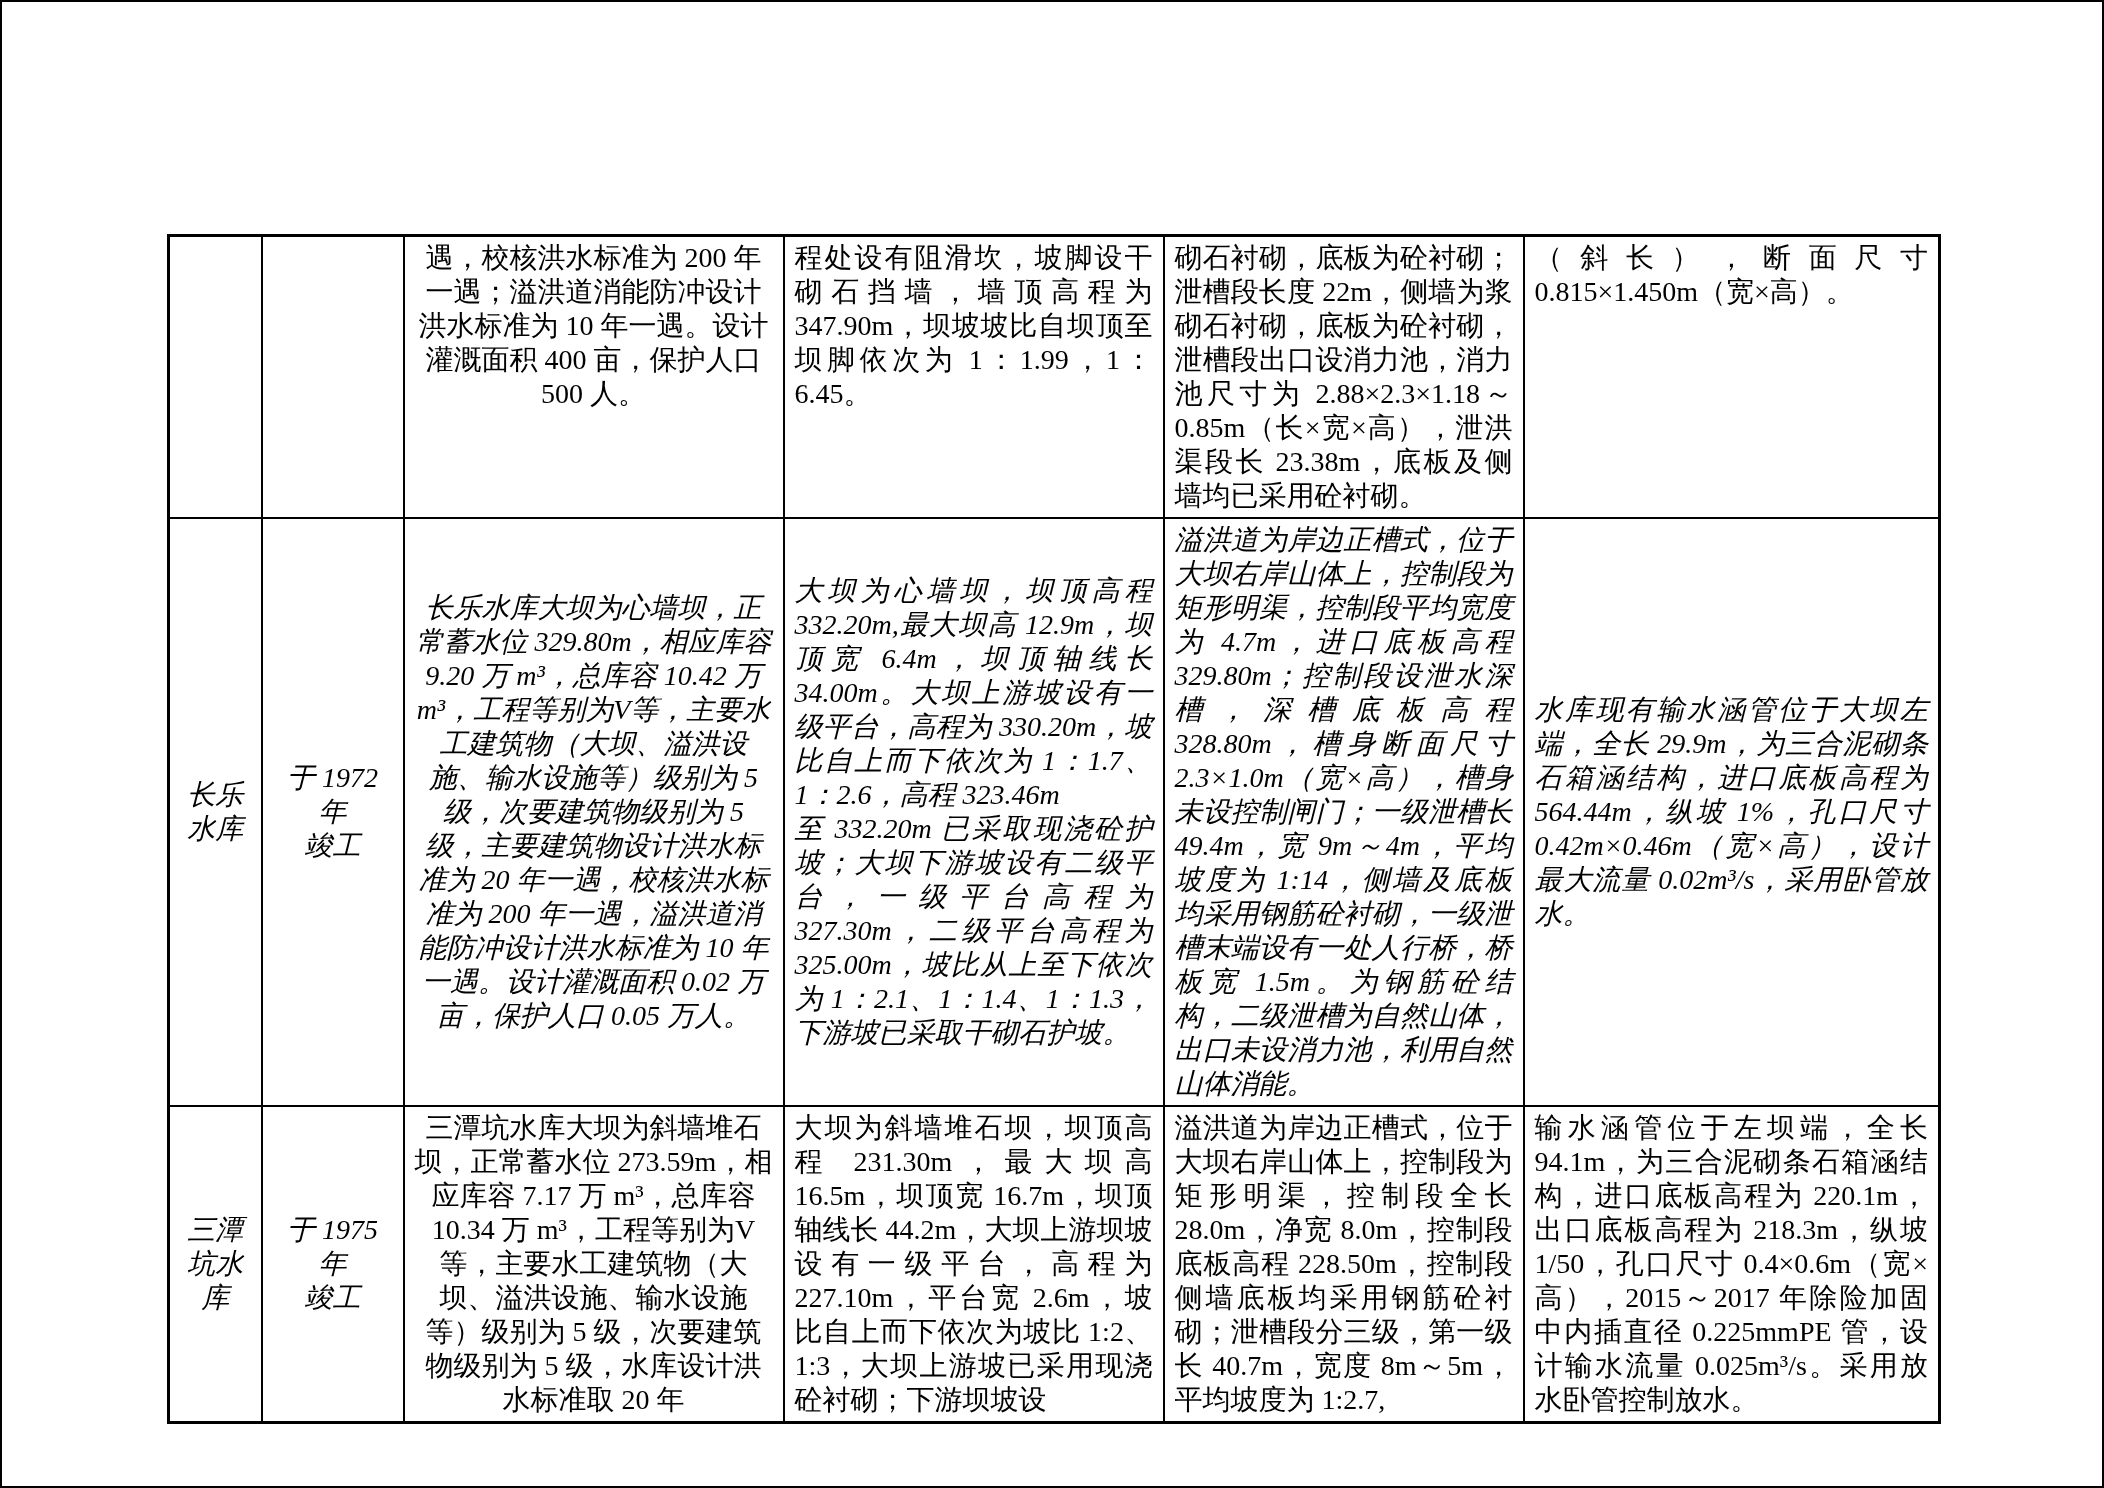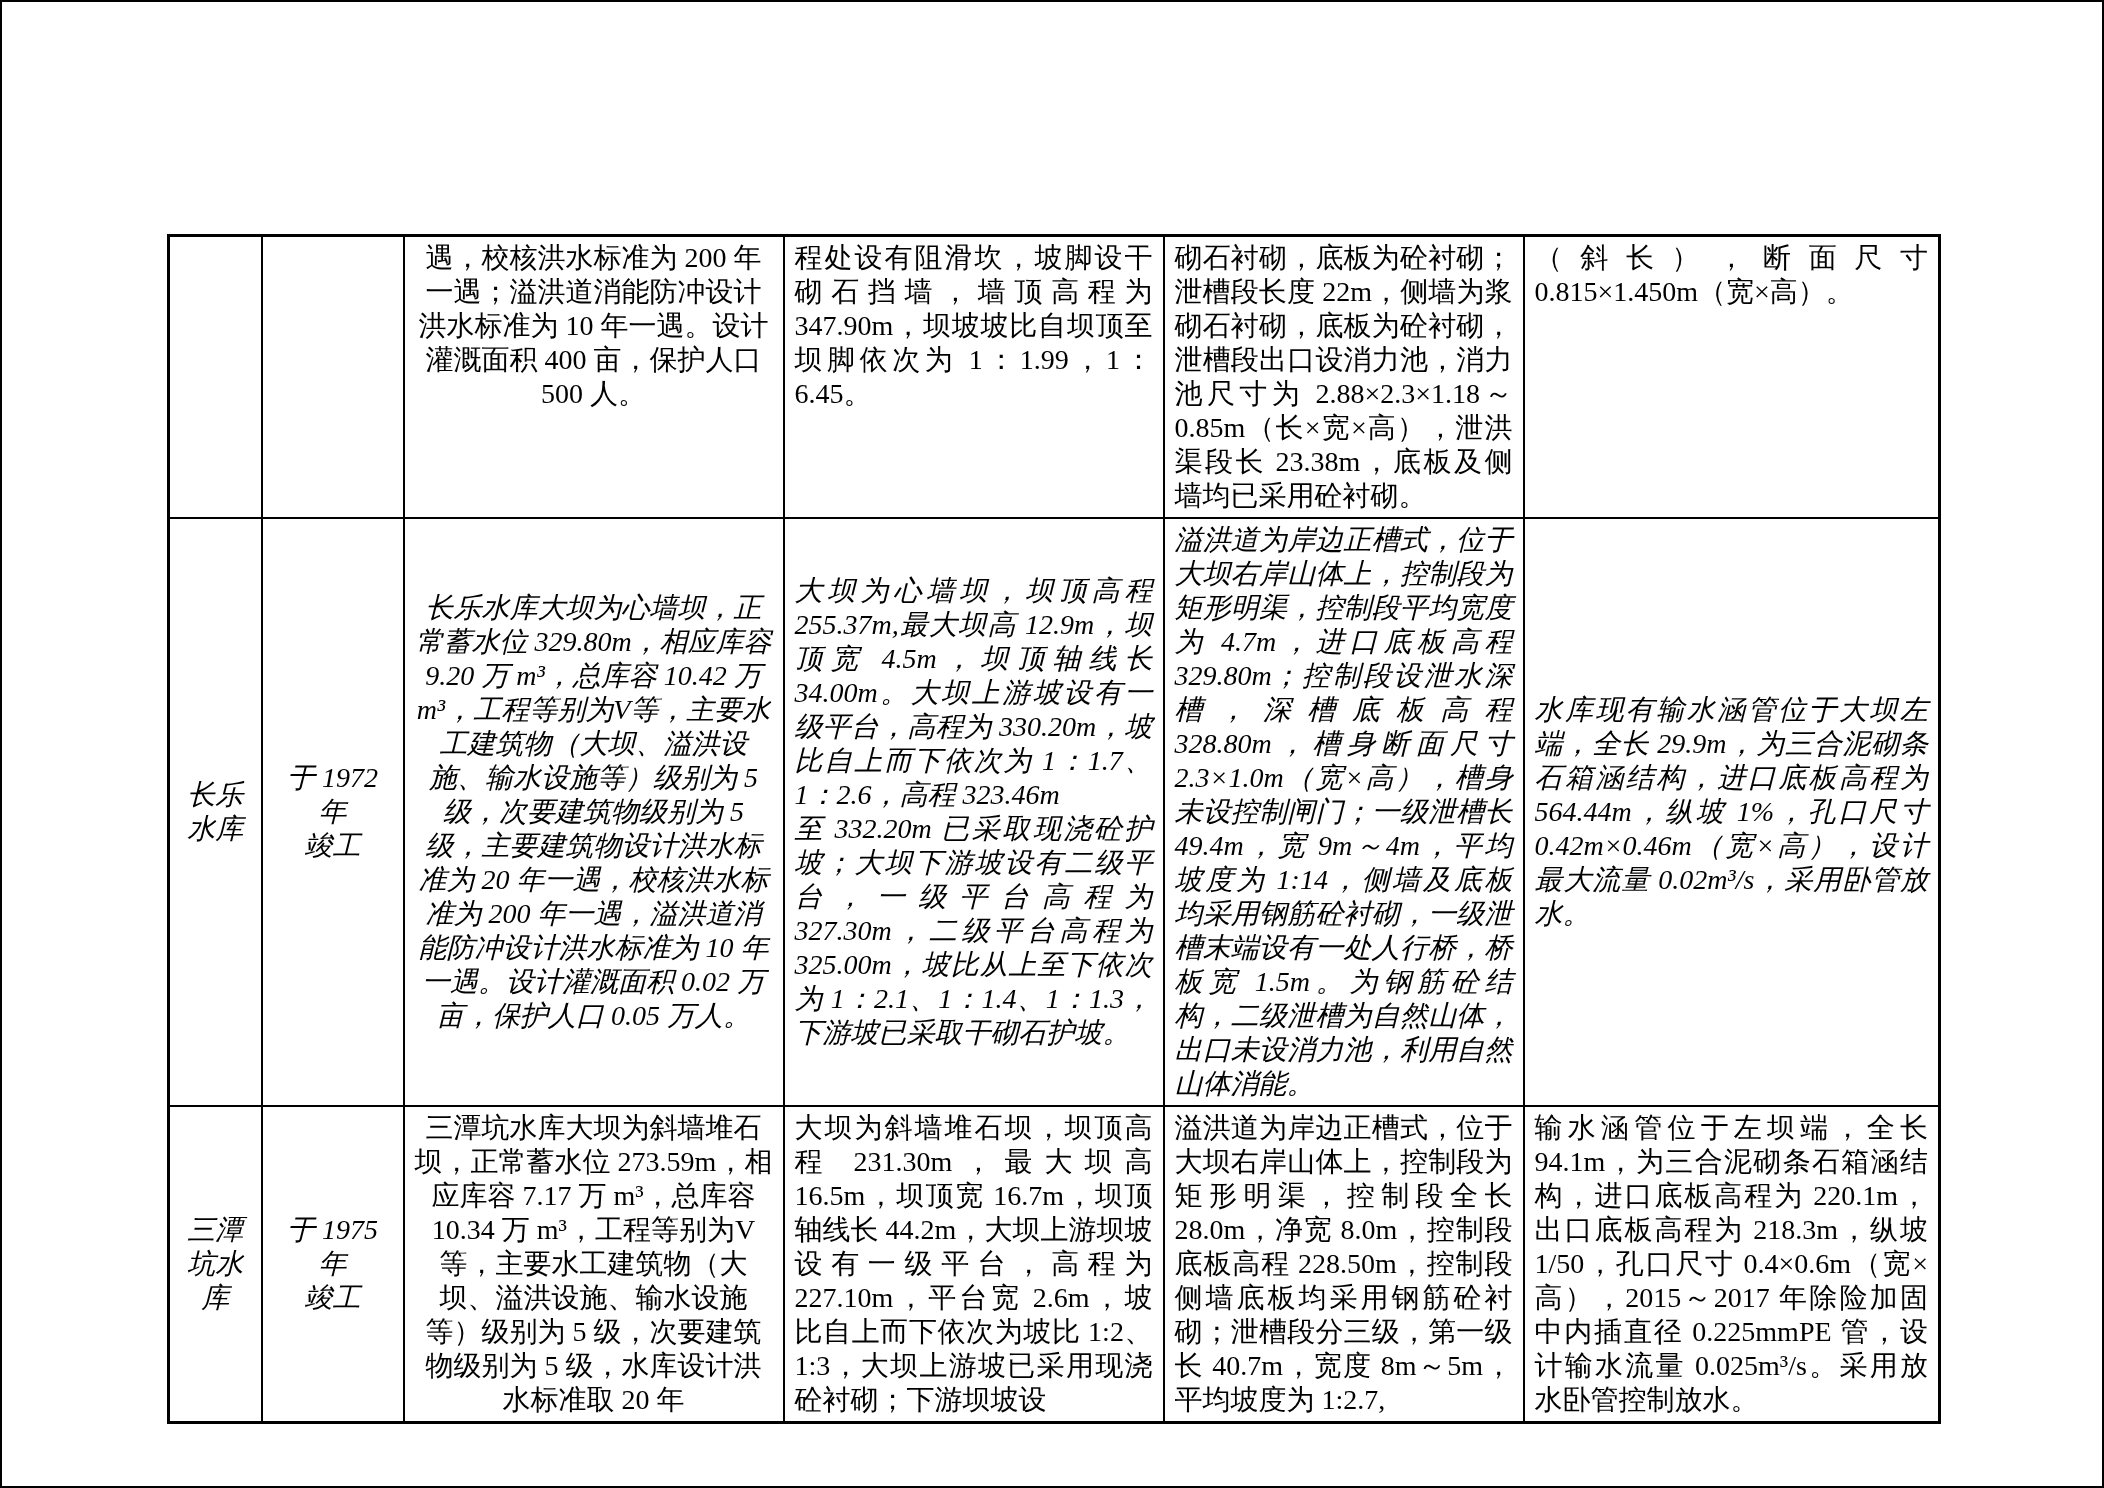--- a/index.html
+++ b/index.html
@@ -77,21 +77,21 @@
         <td class="v-top t-center">遇，校核洪水标准为 200 年一遇；溢洪道消能防冲设计洪水标准为 10 年一遇。设计灌溉面积 400 亩，保护人口 500 人。</td>
         <td class="v-top t-just">程处设有阻滑坎，坡脚设干砌石挡墙，墙顶高程为 347.90m，坝坡坡比自坝顶至坝脚依次为 1：1.99，1：6.45。</td>
         <td class="v-top t-just">砌石衬砌，底板为砼衬砌；泄槽段长度 22m，侧墙为浆砌石衬砌，底板为砼衬砌，泄槽段出口设消力池，消力池尺寸为 2.88×2.3×1.18～0.85m（长×宽×高），泄洪渠段长 23.38m，底板及侧墙均已采用砼衬砌。</td>
         <td class="v-top t-just">（斜长），断面尺寸 0.815×1.450m（宽×高）。</td>
       </tr>
       <tr class="r1">
         <td class="v-mid t-center">长乐水库</td>
         <td class="v-mid t-center">于 1972 年
 竣工</td>
         <td class="v-mid t-center">长乐水库大坝为心墙坝，正常蓄水位 329.80m，相应库容 9.20 万 m³，总库容 10.42 万 m³，工程等别为V等，主要水工建筑物（大坝、溢洪设施、输水设施等）级别为 5 级，次要建筑物级别为 5 级，主要建筑物设计洪水标准为 20 年一遇，校核洪水标准为 200 年一遇，溢洪道消能防冲设计洪水标准为 10 年一遇。设计灌溉面积 0.02 万亩，保护人口 0.05 万人。</td>
-        <td class="v-mid t-just">大坝为心墙坝，坝顶高程 255.37m,最大坝高 12.9m，坝顶宽 4.5m，坝顶轴线长 34.00m。大坝上游坡设有一级平台，高程为 330.20m，坡比自上而下依次为 1：1.7、1：2.6，高程 323.46m
+        <td class="v-mid t-just">大坝为心墙坝，坝顶高程 332.20m,最大坝高 12.9m，坝顶宽 6.4m，坝顶轴线长 34.00m。大坝上游坡设有一级平台，高程为 330.20m，坡比自上而下依次为 1：1.7、1：2.6，高程 323.46m
 至 332.20m 已采取现浇砼护坡；大坝下游坡设有二级平台，一级平台高程为 327.30m，二级平台高程为 325.00m，坡比从上至下依次为 1：2.1、1：1.4、1：1.3，下游坡已采取干砌石护坡。</td>
         <td class="v-mid t-just">溢洪道为岸边正槽式，位于大坝右岸山体上，控制段为矩形明渠，控制段平均宽度为 4.7m，进口底板高程 329.80m；控制段设泄水深槽，深槽底板高程 328.80m，槽身断面尺寸 2.3×1.0m（宽×高），槽身未设控制闸门；一级泄槽长 49.4m，宽 9m～4m，平均坡度为 1:14，侧墙及底板均采用钢筋砼衬砌，一级泄槽末端设有一处人行桥，桥板宽 1.5m。为钢筋砼结构，二级泄槽为自然山体，出口未设消力池，利用自然山体消能。</td>
         <td class="v-mid t-just">水库现有输水涵管位于大坝左端，全长 29.9m，为三合泥砌条石箱涵结构，进口底板高程为 564.44m，纵坡 1%，孔口尺寸 0.42m×0.46m（宽×高），设计最大流量 0.02m³/s，采用卧管放水。</td>
       </tr>
       <tr class="r2">
         <td class="v-mid t-center">三潭坑水库</td>
         <td class="v-mid t-center">于 1975 年
 竣工</td>
         <td class="v-top t-center">三潭坑水库大坝为斜墙堆石坝，正常蓄水位 273.59m，相应库容 7.17 万 m³，总库容 10.34 万 m³，工程等别为V等，主要水工建筑物（大坝、溢洪设施、输水设施等）级别为 5 级，次要建筑物级别为 5 级，水库设计洪水标准取 20 年</td>
         <td class="v-top t-just">大坝为斜墙堆石坝，坝顶高程 231.30m，最大坝高 16.5m，坝顶宽 16.7m，坝顶轴线长 44.2m，大坝上游坝坡设有一级平台，高程为 227.10m，平台宽 2.6m，坡比自上而下依次为坡比 1:2、1:3，大坝上游坡已采用现浇砼衬砌；下游坝坡设</td>

